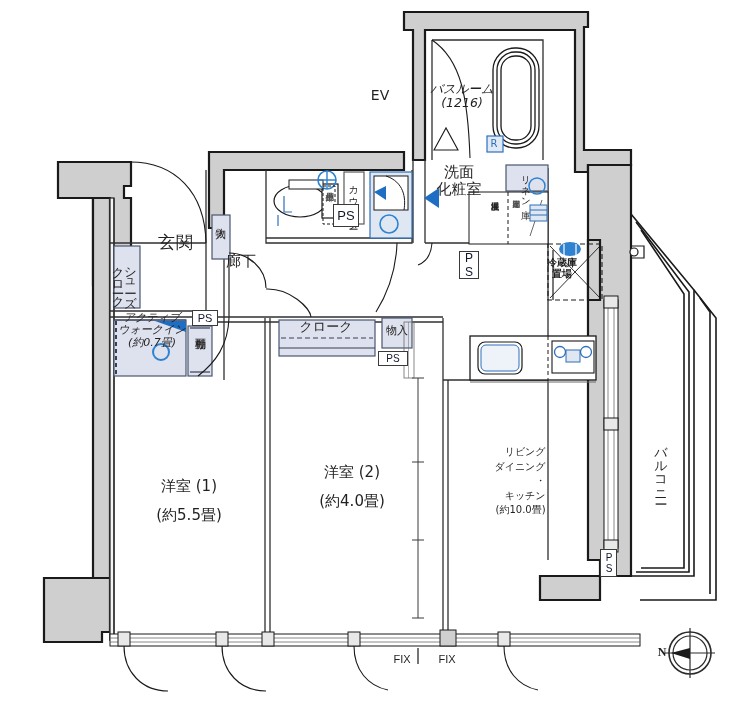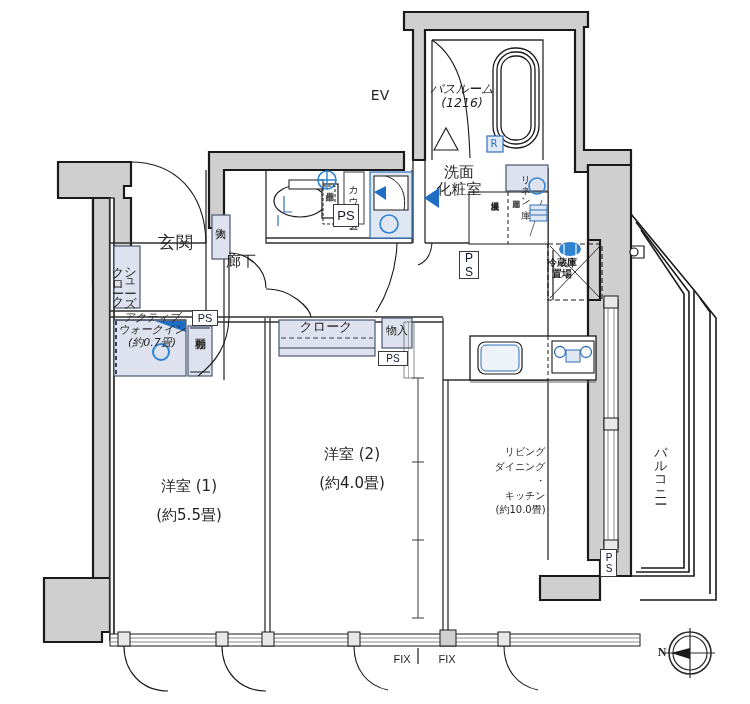--- a/index.html
+++ b/index.html
@@ -265,21 +265,21 @@
 <div class="lbl vlbl" style="left:516px;top:194px;transform:translate(-50%,0);font-size:7.5px;color:#4a4a4a;">上部固定棚</div>
 
 <div class="lbl" style="left:562px;top:268px;transform:translate(-50%,-50%);font-size:10px;font-weight:bold;">冷蔵庫<br>置場</div>
 
 <div class="lbl" style="left:326px;top:327px;transform:translate(-50%,-50%);font-size:13px;">クローク</div>
 
 <div class="lbl" style="left:397px;top:331px;transform:translate(-50%,-50%);font-size:11px;">物入</div>
 
 <div class="lbl" style="left:189px;top:500px;transform:translate(-50%,-50%);font-size:15px;line-height:1.9;">洋室 (1)<br>(約5.5畳)</div>
 
-<div class="lbl" style="left:352px;top:468px;transform:translate(-50%,-50%);font-size:15px;line-height:1.9;">洋室 (2)<br>(約4.0畳)</div>
+<div class="lbl" style="left:352px;top:486px;transform:translate(-50%,-50%);font-size:15px;line-height:1.9;">洋室 (2)<br>(約4.0畳)</div>
 
 <div class="lbl" style="left:520px;top:481px;transform:translate(-50%,-50%);font-size:10px;line-height:1.45;text-align:right;">リビング<br>ダイニング<br>・<br>キッチン<br>(約10.0畳)</div>
 
 <div class="lbl vlbl" style="left:661px;top:438px;transform:translate(-50%,0);font-size:13px;">バルコニー</div>
 
 <div class="lbl" style="left:380px;top:96px;transform:translate(-50%,-50%);font-size:14px;">EV</div>
 
 <div class="lbl" style="left:494px;top:144px;transform:translate(-50%,-50%);font-size:10px;color:#2f6fba;">R</div>
 
 <div class="ps" style="left:333px;top:204px;width:24px;height:21px;font-size:13px;">PS</div>

